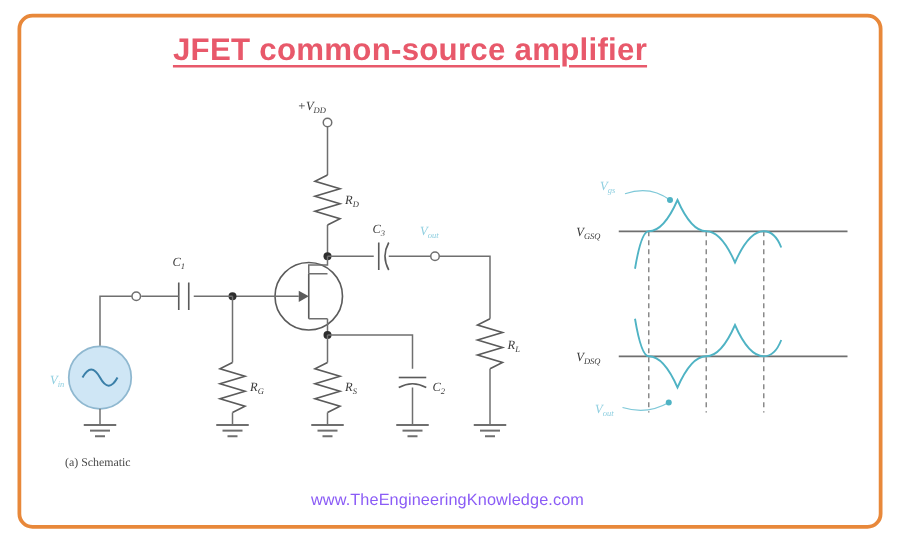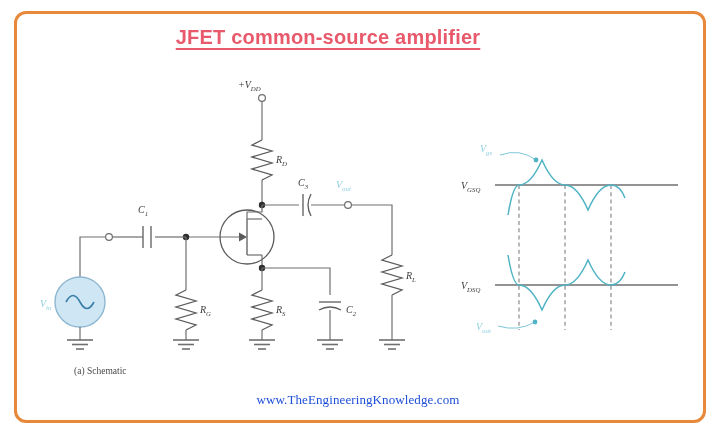--- a/index.html
+++ b/index.html
@@ -20,44 +20,44 @@
     border-radius:12px;
     box-sizing:border-box;
     background:#ffffff;
   }
   
   #title{
     position:absolute;left:0;top:26px;width:656px;
     text-align:center;
     font-family:"Liberation Sans", sans-serif;
     font-weight:bold;
-    font-size:20px;
+    font-size:25px;
     letter-spacing:0.2px;
     color:#e8596b;
     text-decoration:underline;
     text-underline-offset:4px;
     text-decoration-thickness:2px;
   }
   
   .caption{
     position:absolute;
     font-family:"Liberation Serif", serif;
     font-size:9.5px;
     color:#4a4a4a;
     white-space:nowrap;
   }
-  #cap-a{left:52px;top:366px;margin-left:22px;}
+  #cap-a{left:52px;top:366px;}
   #cap-b{left:470px;top:366px;}
   
   #url{
     position:absolute;left:0;top:392px;width:716px;
     text-align:center;
-    font-family:Liberation Serif, serif;
+    font-family:Liberation Sans, sans-serif;
     font-size:13px;
-    color:#1d4ed8;
+    color:#8b5cf6;
     letter-spacing:0.1px;
   }
   svg{position:absolute;left:0;top:0;}
   .lbl{
     font-family:"Liberation Serif", serif;
     font-style:italic;
     font-size:10px;
     fill:#3a3a3a;
   }
   .lbl .sub{font-size:6.8px;}

